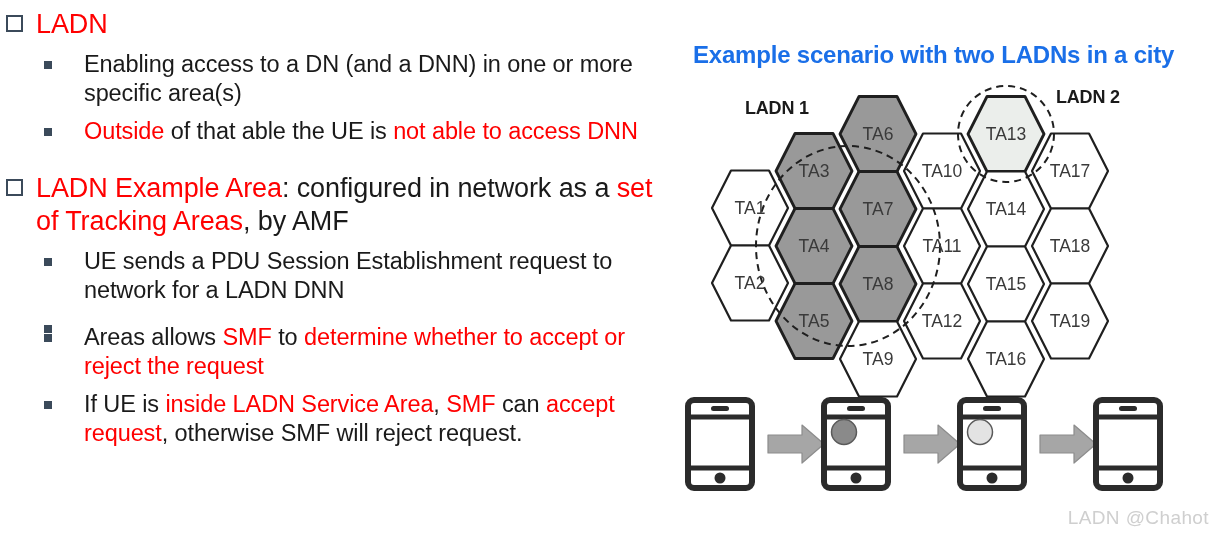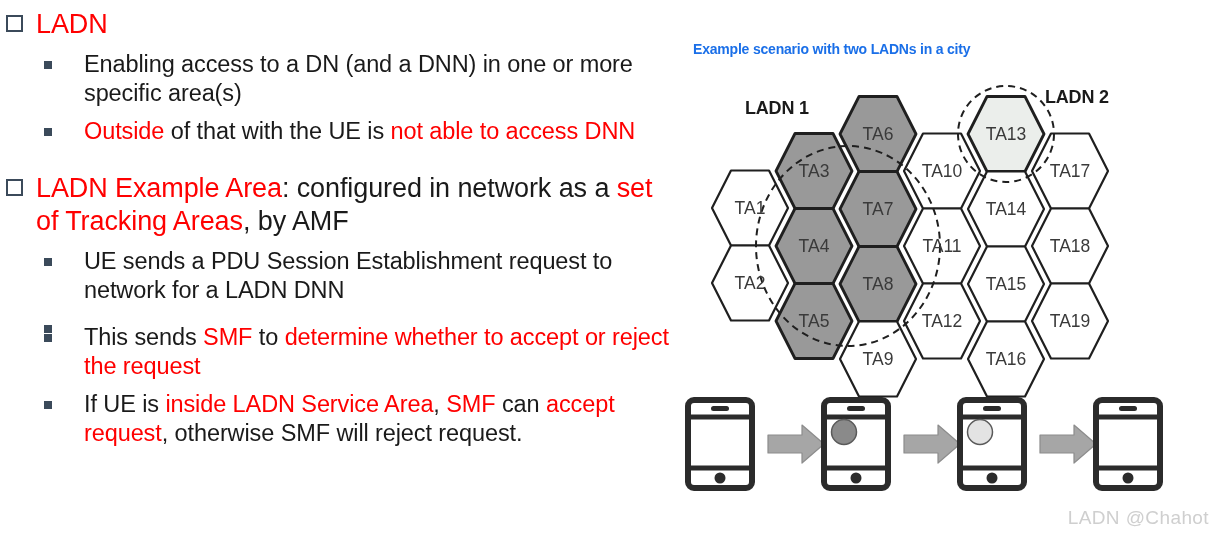--- a/index.html
+++ b/index.html
@@ -56,32 +56,32 @@
 
   .r{color:#ff0000;}
   .k{color:#1a1a1a;}
 
   
   .right-col{
     position:absolute;left:672px;top:0;width:549px;height:538px;
   }
   .diagram-title{
     position:absolute;left:21px;top:41px;
-    font-size:14px;font-weight:bold;color:#1a6fe8;
+    font-size:24px;font-weight:bold;color:#1a6fe8;
     letter-spacing:-0.2px;white-space:nowrap;
   }
   .hexmap{position:absolute;left:0;top:78px;width:549px;height:310px;}
   .phones{position:absolute;left:0;top:392px;width:549px;height:110px;}
 
   .ladn-label{
     position:absolute;font-size:18px;font-weight:bold;color:#1a1a1a;
     white-space:nowrap;letter-spacing:-0.2px;
   }
   #ladn1-label{left:60px;top:20px;margin-left:13px;}
-  #ladn2-label{left:373px;top:9px;text-align:right;}
+  #ladn2-label{left:384px;top:9px;text-align:right;}
 
   .watermark{
     position:absolute;right:12px;bottom:9px;
     font-size:19px;color:#cfcfcf;letter-spacing:0.4px;
     white-space:nowrap;
   }
   svg{display:block;overflow:visible;}
   .hexlabel{
     font-family:"Liberation Sans", sans-serif;
     font-size:17.5px;fill:#3a3a3a;
@@ -94,32 +94,32 @@
 
   <div class="left-col" id="bullet-list">
       <div style="height: 4px;"></div>
       <div class="lvl1"><span class="sq">
           <span class="outer"></span>
           <span class="inner"></span>
         </span><span class="r">LADN</span></div>
       <div style="height: 9px;"></div>
       <div class="lvl2"><span class="dot"></span><span class="k">Enabling access to a DN (and a DNN) in one or more specific area(s)</span></div>
       <div style="height: 9px;"></div>
-      <div class="lvl2"><span class="dot"></span><span class="r">Outside</span><span class="k"> of that with the UE is </span><span class="r">not able to access DNN</span></div>
+      <div class="lvl2"><span class="dot"></span><span class="r">Outside</span><span class="k"> of that able the UE is </span><span class="r">not able to access DNN</span></div>
       <div style="height: 26px;"></div>
       <div class="lvl1"><span class="sq">
           <span class="outer"></span>
           <span class="inner"></span>
         </span><span class="r">LADN Example Area</span><span class="k">: configured in network as a </span><span class="r">set of Tracking Areas</span><span class="k">, by AMF</span></div>
       <div style="height: 9px;"></div>
       <div class="lvl2"><span class="dot"></span><span class="k">UE sends a PDU Session Establishment request to network for a LADN DNN</span></div>
       <div style="height: 9px;"></div>
       <div class="lvl2"><span class="dot"></span></div>
       <div style="height: 9px;"></div>
-      <div class="lvl2"><span class="dot"></span><span class="k">This sends </span><span class="r">SMF</span><span class="k"> to </span><span class="r">determine whether to accept or reject the request</span></div>
+      <div class="lvl2"><span class="dot"></span><span class="k">Areas allows </span><span class="r">SMF</span><span class="k"> to </span><span class="r">determine whether to accept or reject the request</span></div>
       <div style="height: 9px;"></div>
       <div class="lvl2"><span class="dot"></span><span class="k">If UE is </span><span class="r">inside LADN Service Area</span><span class="k">, </span><span class="r">SMF</span><span class="k"> can </span><span class="r">accept request</span><span class="k">, otherwise SMF will reject request.</span></div>
     </div>
 
   <div class="right-col">
 
     <div class="diagram-title">Example scenario with two LADNs in a city</div>
 
     <div class="hexmap">
       <svg width="549" height="320" viewBox="0 0 549 320">

